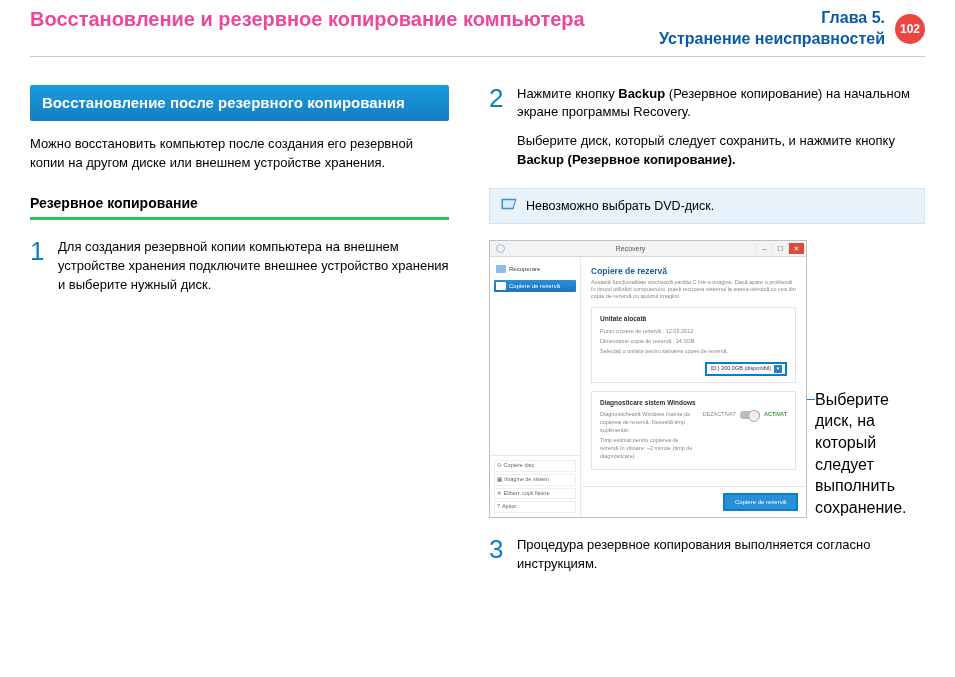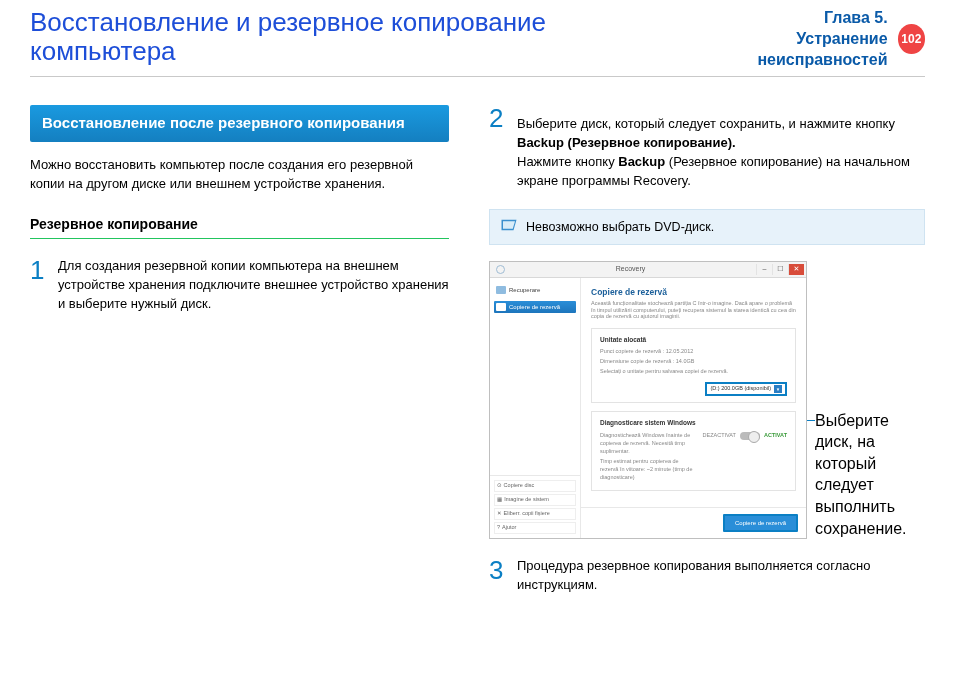--- a/index.html
+++ b/index.html
@@ -1,30 +1,30 @@
 <!DOCTYPE html>
 <html><head>
 <meta charset="utf-8">
 <style>
   * { box-sizing: border-box; margin: 0; padding: 0; }
   html, body { width: 955px; height: 677px; font-family: Arial, "Helvetica Neue", sans-serif; background: #fff; color: #000; }
   .page { width: 955px; height: 677px; position: relative; padding: 0 30px 20px 30px; }
   .hdr { display: flex; align-items: flex-start; justify-content: space-between; padding-top: 8px; border-bottom: 1px solid #c9c9c9; padding-bottom: 6px; }
-  .title { font-size: 26px; font-weight: 400; color: #1d4ed8; line-height: 1.1; }
+  .title { font-size: 20px; font-weight: 700; color: #ec4899; line-height: 1.1; }
   .subtitle { font-size: 13px; font-weight: 700; color: #000; }
   .hdr-right { display: flex; align-items: center; gap: 10px; }
   .chapter { font-size: 16px; font-weight: 700; color: #0a5aa8; text-align: right; line-height: 1.3; margin-left: 32px; }
   .pagecircle { width: 30px; height: 30px; border-radius: 50%; background: #ef4444; color: #fff; font-size: 12px; font-weight: 700; display: flex; align-items: center; justify-content: center; }
 
   .cols { display: flex; gap: 40px; margin-top: 28px; }
   .col { flex: 1 1 0; font-size: 13px; line-height: 1.45; }
 
   .section-banner { background: linear-gradient(#1a9ae0, #147fc0); color: #fff; font-weight: 700; font-size: 15px; padding: 9px 12px; border-radius: 2px; margin-bottom: 14px; line-height: 1.25; }
   .para { margin-bottom: 20px; }
-  .subhead { font-size: 14px; font-weight: 700; border-bottom: 1px solid #22c55e; padding-bottom: 4px; margin-bottom: 18px; }
+  .subhead { font-size: 14px; font-weight: 700; border-bottom: 3px solid #22c55e; padding-bottom: 4px; margin-bottom: 18px; }
 
   .step { display: flex; gap: 10px; margin-bottom: 18px; }
   .stepnum { font-size: 26px; font-weight: 400; color: #0b7fc4; line-height: 1; min-width: 18px; }
   .steptext { flex: 1; }
 
   .notebox { background: #e7f2fa; border: 1px solid #cfe3f1; padding: 8px 10px; display: flex; align-items: flex-start; gap: 8px; margin: 10px 0 16px 0; font-size: 12.5px; }
   .noteicon { width: 18px; height: 14px; }
 
   
   .mock-wrap { display: flex; align-items: flex-end; gap: 8px; }
@@ -88,25 +88,25 @@
       <div class="step">
         <div class="stepnum">1</div>
         <div class="steptext">Для создания резервной копии компьютера на внешнем устройстве хранения подключите внешнее устройство хранения и выберите нужный диск.</div>
       </div>
     </div>
 
     <div class="col">
       <div class="step">
         <div class="stepnum">2</div>
         <div class="steptext">
+          <div>
+            <span>Нажмите кнопку </span><b>Backup</b><span> (Резервное копирование) на начальном экране программы Recovery.</span>
+          </div>
           <div style="margin-top:10px;">
             <span>Выберите диск, который следует сохранить, и нажмите кнопку </span><b>Backup (Резервное копирование).</b>
-          </div>
-          <div>
-            <span>Нажмите кнопку </span><b>Backup</b><span> (Резервное копирование) на начальном экране программы Recovery.</span>
           </div>
         </div>
       </div>
 
       <div class="notebox">
         <svg class="noteicon" viewBox="0 0 24 18">
             <path d="M2 2 L22 2 L18 16 L2 16 Z" fill="#3a8fce"></path>
             <path d="M4 4 L20 4 L17 14 L4 14 Z" fill="#d8ecf8"></path>
           </svg>
         <span>Невозможно выбрать DVD-диск.</span>

